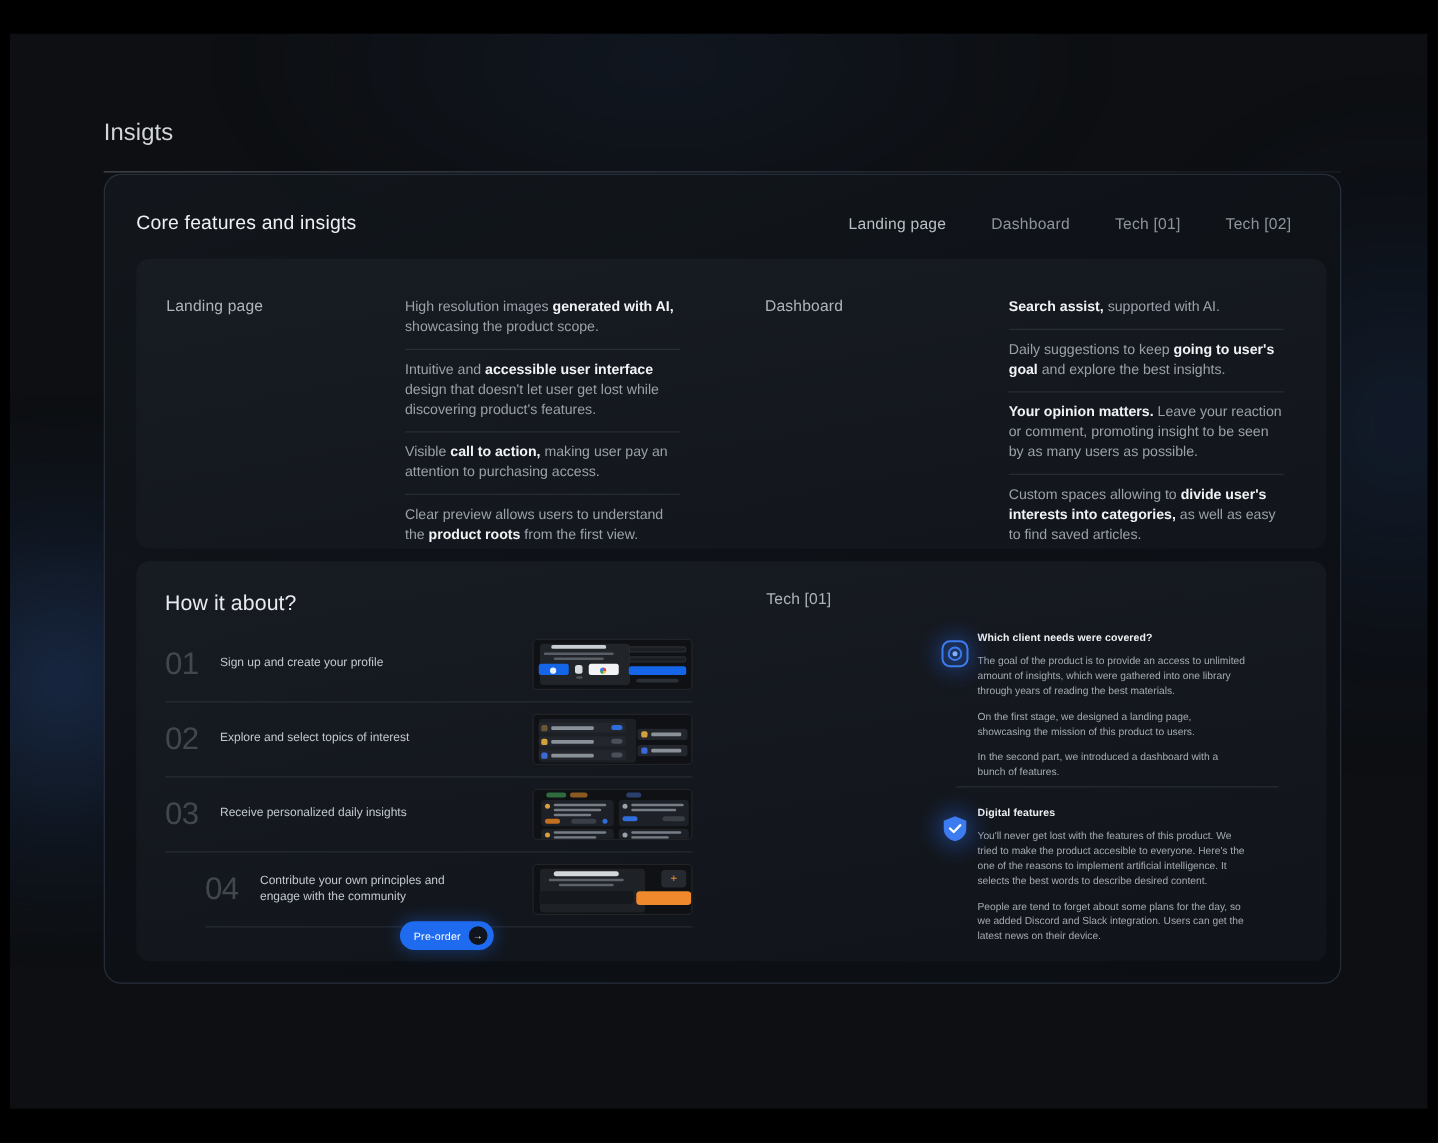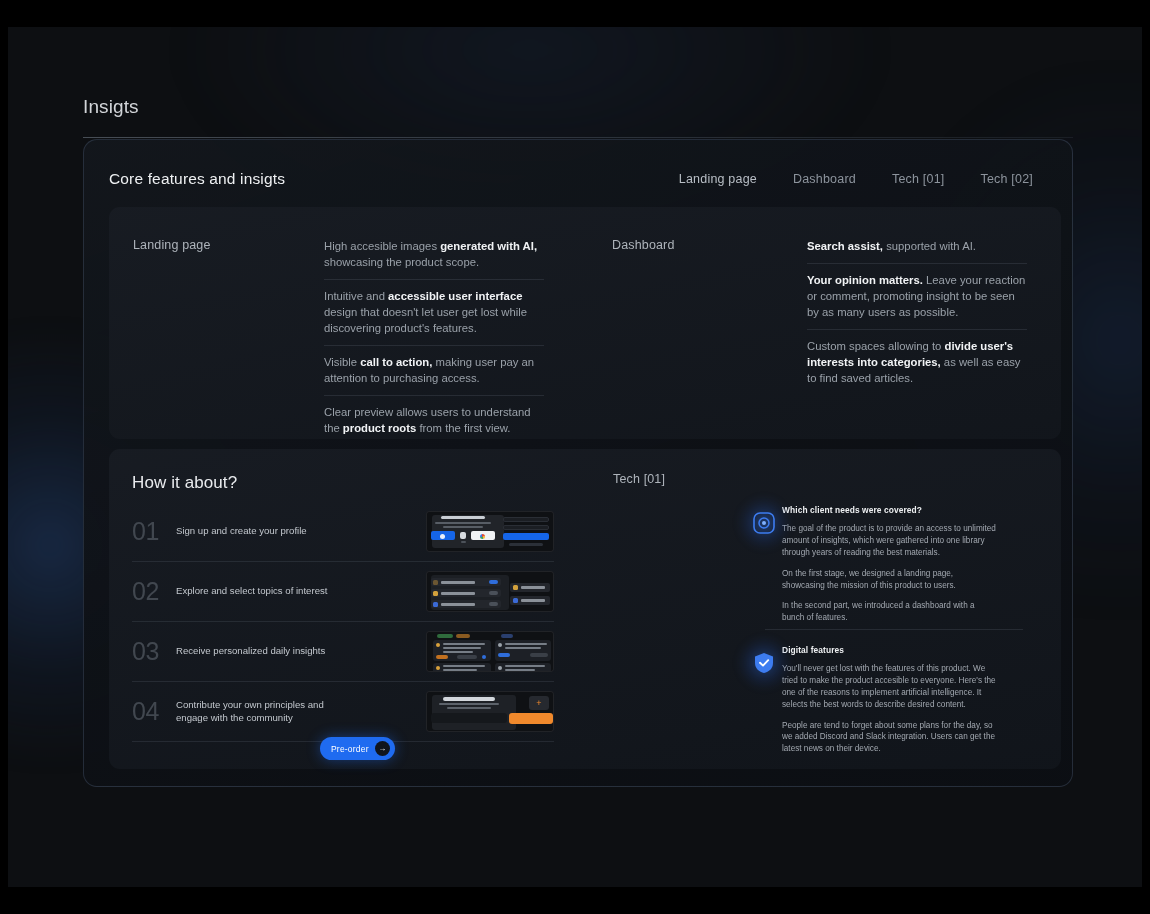--- a/index.html
+++ b/index.html
@@ -123,21 +123,21 @@
   .how-title {
     position: absolute; left: 132px; top: 473px;
     font-size: 17px; color: #e9ebee; font-weight: 400; letter-spacing: .1px;
   }
   .steps { position: absolute; left: 132px; top: 502px; width: 422px; }
   .step {
     display: flex; align-items: center; height: 60px;
     border-bottom: 1px solid rgba(110,120,134,.20);
     position: relative;
   }
-  .step:last-child { border-bottom: 1px solid rgba(110,120,134,.20); }
+  .step:last-child { border-bottom: 1px solid rgba(110,120,134,.20); margin-left: 32px; }
   .step-num {
     font-size: 25px; color: #41474f; font-weight: 500;
     width: 44px; letter-spacing: -.5px;
   }
   .step-text {
     font-size: 9.6px; line-height: 1.35; color: #c3c8ce; width: 180px;
   }
 
   
   .thumb {
@@ -301,37 +301,40 @@
         <div class="tab">Tech [01]</div>
         <div class="tab">Tech [02]</div>
       </div>
     </div>
 
     <div class="card-features"></div>
 
     <div class="feat-col-title" style="left:133px; top:238px;">Landing page</div>
     <div class="feat-list" style="left:324px; top:230px;">
       <div class="feat-item">
-        <span>High accesible images </span><b>generated with AI,</b><span> showcasing the product scope.</span>
+        <span>High resolution images </span><b>generated with AI,</b><span> showcasing the product scope.</span>
       </div>
       <div class="feat-item">
         <span>Intuitive and </span><b>accessible user interface</b><span> design that doesn't let user get lost while discovering product's features.</span>
       </div>
       <div class="feat-item">
         <span>Visible </span><b>call to action,</b><span> making user pay an attention to purchasing access.</span>
       </div>
       <div class="feat-item">
         <span>Clear preview allows users to understand the </span><b>product roots</b><span> from the first view.</span>
       </div>
     </div>
 
     <div class="feat-col-title" style="left:612px; top:238px;">Dashboard</div>
     <div class="feat-list" style="left:807px; top:230px;">
       <div class="feat-item">
         <span></span><b>Search assist,</b><span> supported with AI.</span>
+      </div>
+      <div class="feat-item">
+        <span>Daily suggestions to keep </span><b>going to user's goal</b><span> and explore the best insights.</span>
       </div>
       <div class="feat-item">
         <span></span><b>Your opinion matters.</b><span> Leave your reaction or comment, promoting insight to be seen by as many users as possible.</span>
       </div>
       <div class="feat-item">
         <span>Custom spaces allowing to </span><b>divide user's interests into categories,</b><span> as well as easy to find saved articles.</span>
       </div>
     </div>
 
     <div class="card-how"></div>

